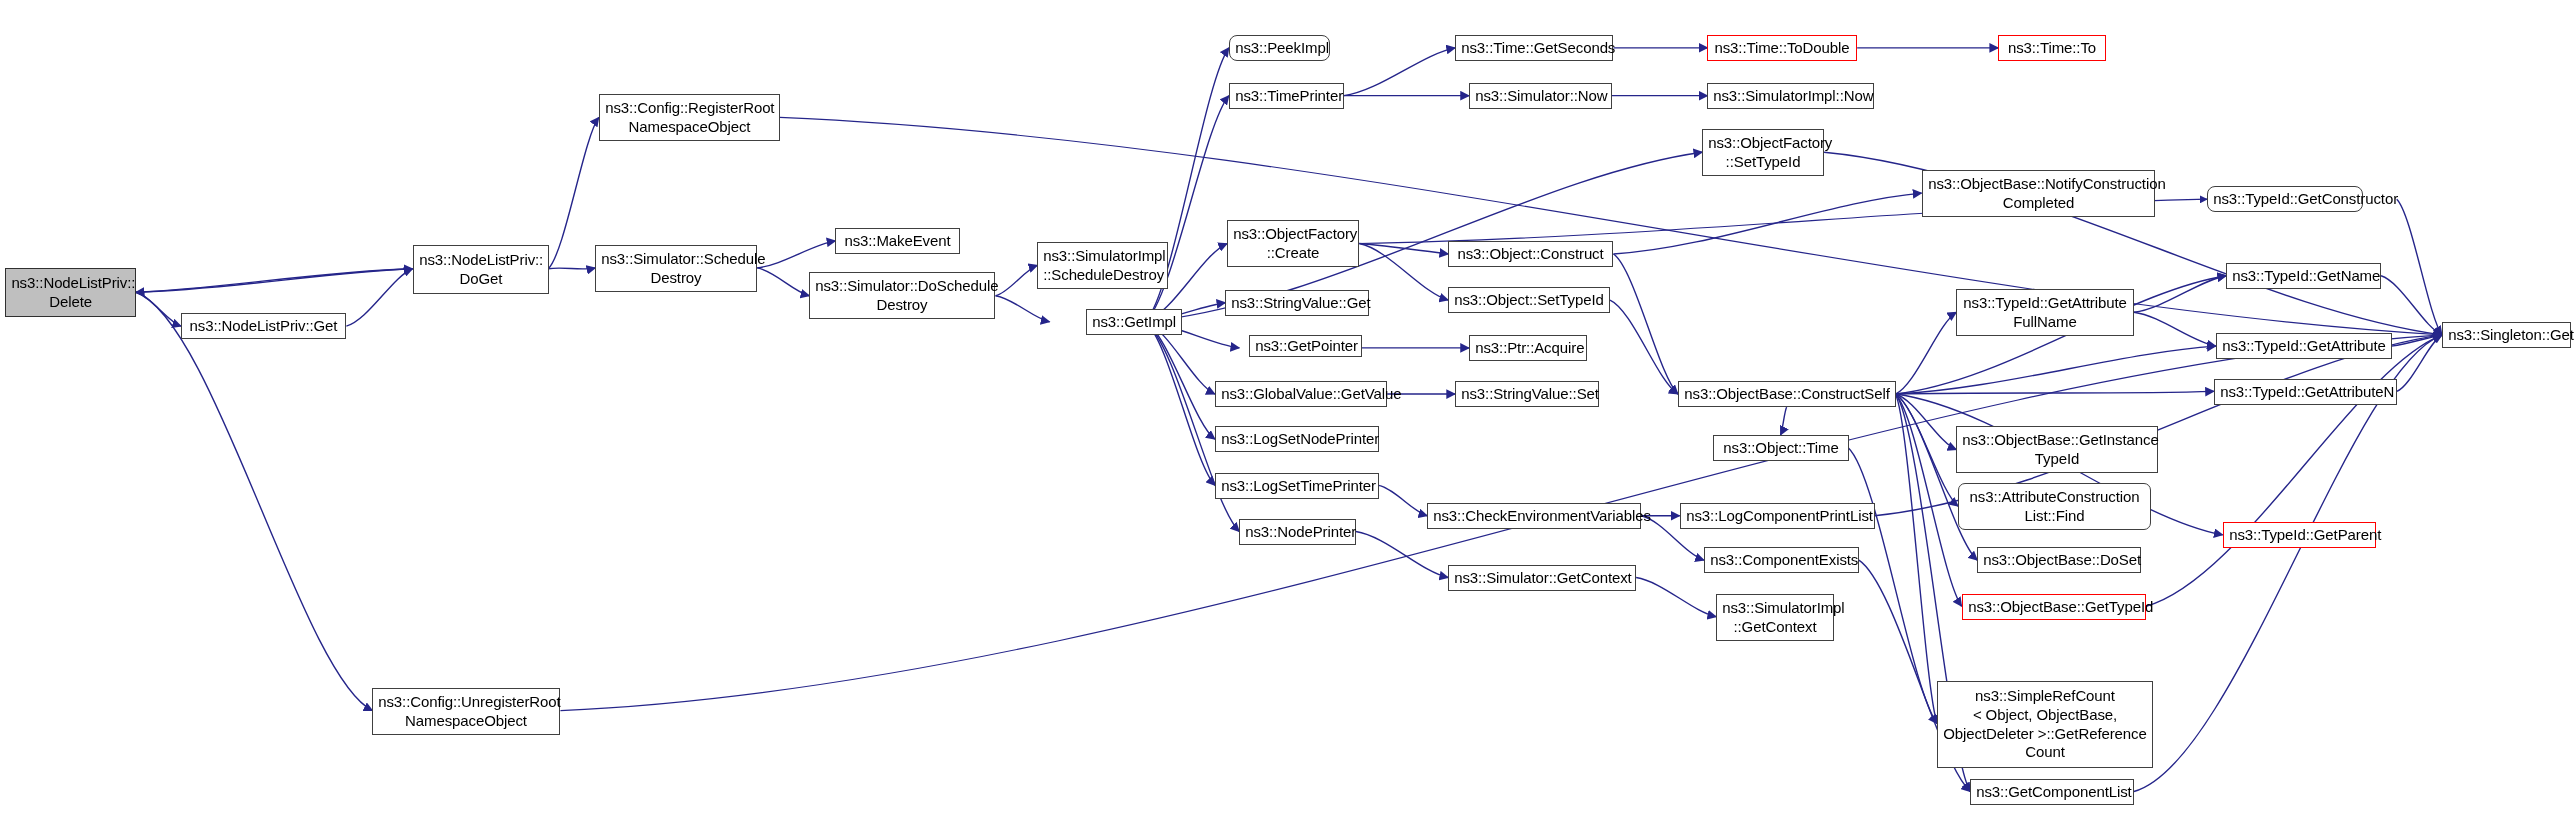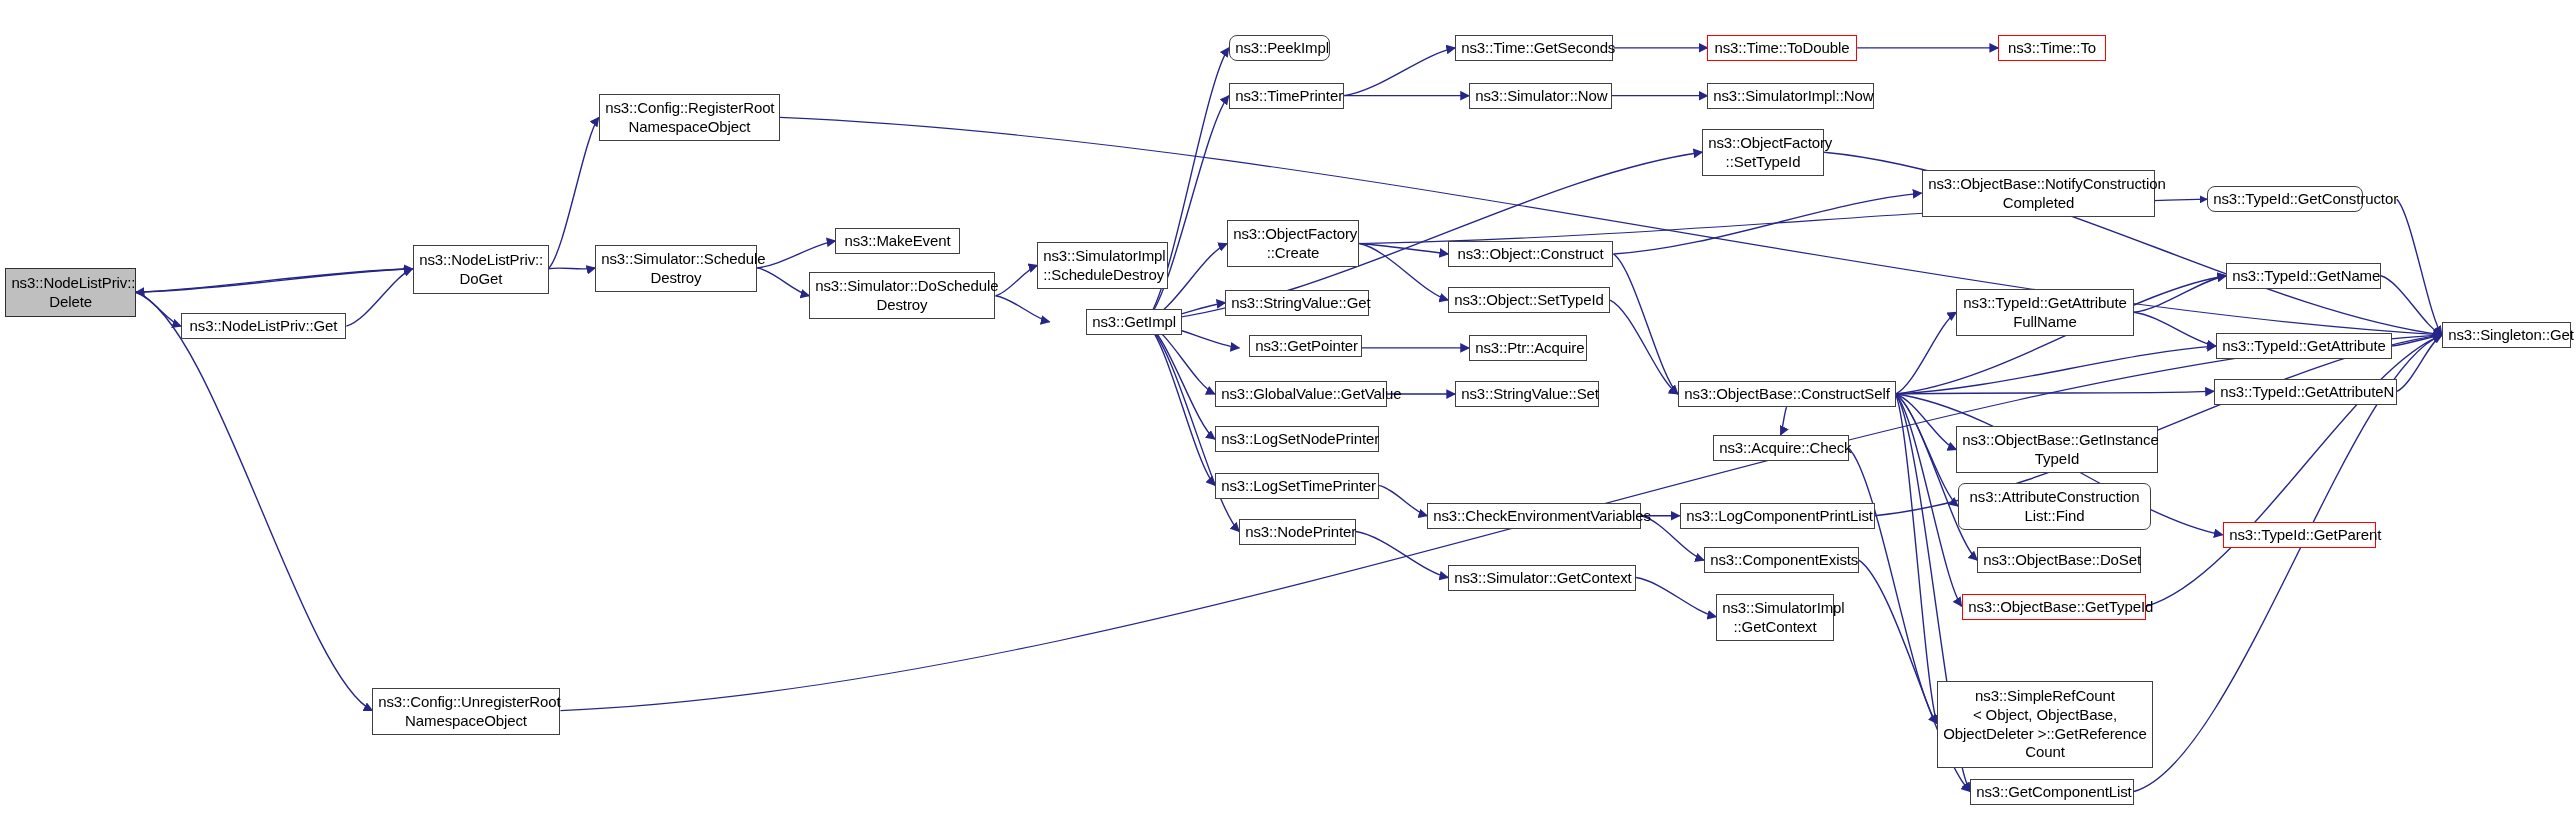--- a/index.html
+++ b/index.html
@@ -165,21 +165,21 @@
       <div class="node" style="left: 1215px; top: 426px; width: 164px; height: 26px;"><span class="node-label">ns3::LogSetNodePrinter</span></div>
       <div class="node" style="left: 1215px; top: 473px; width: 164px; height: 26px;"><span class="node-label">ns3::LogSetTimePrinter</span></div>
       <div class="node" style="left: 1239px; top: 519px; width: 117px; height: 26px;"><span class="node-label">ns3::NodePrinter</span></div>
       <div class="node" style="left: 1448px; top: 241px; width: 165px; height: 26px;"><span class="node-label">ns3::Object::Construct</span></div>
       <div class="node" style="left: 1448px; top: 287px; width: 162px; height: 26px;"><span class="node-label">ns3::Object::SetTypeId</span></div>
       <div class="node" style="left: 1469px; top: 335px; width: 118px; height: 26px;"><span class="node-label">ns3::Ptr::Acquire</span></div>
       <div class="node" style="left: 1455px; top: 381px; width: 144px; height: 26px;"><span class="node-label">ns3::StringValue::Set</span></div>
       <div class="node" style="left: 1427px; top: 503px; width: 214px; height: 26px;"><span class="node-label">ns3::CheckEnvironmentVariables</span></div>
       <div class="node" style="left: 1448px; top: 565px; width: 188px; height: 26px;"><span class="node-label">ns3::Simulator::GetContext</span></div>
       <div class="node" style="left: 1678px; top: 381px; width: 218px; height: 26px;"><span class="node-label">ns3::ObjectBase::ConstructSelf</span></div>
-      <div class="node" style="left: 1713px; top: 435px; width: 136px; height: 26px;"><span class="node-label">ns3::Acquire::Check</span></div>
+      <div class="node" style="left: 1713px; top: 435px; width: 136px; height: 26px;"><span class="node-label">ns3::Object::Time</span></div>
       <div class="node" style="left: 1680px; top: 503px; width: 195px; height: 26px;"><span class="node-label">ns3::LogComponentPrintList</span></div>
       <div class="node" style="left: 1704px; top: 547px; width: 155px; height: 26px;"><span class="node-label">ns3::ComponentExists</span></div>
       <div class="node" style="left: 1716px; top: 594px; width: 118px; height: 47px;"><span class="node-label">ns3::SimulatorImpl
 ::GetContext</span></div>
       <div class="node" style="left: 1922px; top: 170px; width: 233px; height: 47px;"><span class="node-label">ns3::ObjectBase::NotifyConstruction
 Completed</span></div>
       <div class="node" style="left: 2207px; top: 186px; width: 156px; height: 26px; border-radius: 8px;"><span class="node-label">ns3::TypeId::GetConstructor</span></div>
       <div class="node" style="left: 1956px; top: 289px; width: 178px; height: 47px;"><span class="node-label">ns3::TypeId::GetAttribute
 FullName</span></div>
       <div class="node" style="left: 2226px; top: 263px; width: 155px; height: 26px;"><span class="node-label">ns3::TypeId::GetName</span></div>

